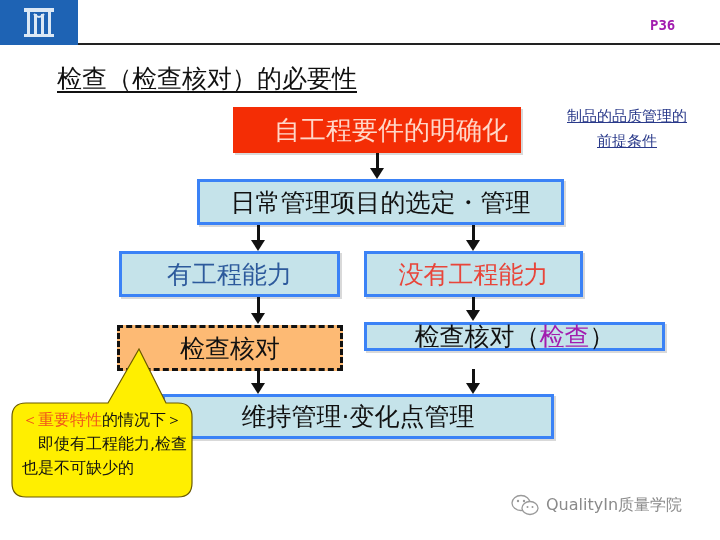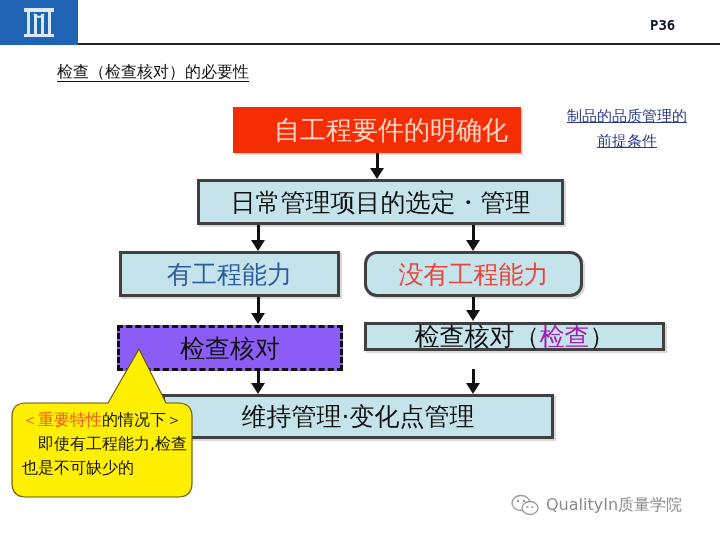--- a/index.html
+++ b/index.html
@@ -2,31 +2,31 @@
 <html><head>
 <meta charset="utf-8">
 <style>
   html, body { margin:0; padding:0; }
   body { width:720px; height:540px; background:#ffffff; position:relative; overflow:hidden;
          font-family:"DejaVu Sans", "Liberation Sans", sans-serif; }
   .abs { position:absolute; }
   .logo { left:0; top:0; width:78px; height:45px; background:#1e63b4; }
   .logo svg { position:absolute; left:22px; top:6px; }
   .header-line { left:78px; top:43px; width:642px; height:2px; background:#222; }
-  .page-num { left:650px; top:17px; font-family:"DejaVu Sans Mono","Liberation Mono",monospace; font-size:14px; font-weight:bold; color:#0f172a; }
-  .title { left:57px; top:62px; font-size:16px; color:#111; text-decoration:underline; text-underline-offset:4px; white-space:nowrap; letter-spacing:0px; }
-  .box { border:3px solid #404040; box-sizing:border-box; display:flex; align-items:center; justify-content:center;
+  .page-num { left:650px; top:17px; font-family:"DejaVu Sans Mono","Liberation Mono",monospace; font-size:14px; font-weight:bold; color:#a21caf; }
+  .title { left:57px; top:62px; font-size:25px; color:#111; text-decoration:underline; text-underline-offset:4px; white-space:nowrap; letter-spacing:0px; }
+  .box { border:3px solid #3b82f6; box-sizing:border-box; display:flex; align-items:center; justify-content:center;
          background:#c5e3ea; font-size:25px; color:#111; white-space:nowrap; box-shadow:2px 2px 0 rgba(0,0,0,0.15); }
   .box-red { left:233px; top:107px; width:288px; height:46px; background:#f42d05; border:none; color:#ffd7c8; font-size:26px;padding-left:28px; }
   .side-note { left:540px; top:104px; width:158px; text-align:center; font-size:15px; color:#2a3a8a; line-height:25px; }
   .side-note span { text-decoration:underline;margin-left:16px; }
   .box-daily { left:197px; top:179px; width:367px; height:46px; }
   .box-cap { left:119px; top:251px; width:221px; height:46px; color:#2d5a9c; }
-  .box-nocap { left:364px; top:251px; width:219px; height:46px; color:#e8453a;border-radius:13px; }
-  .box-dashed { left:117px; top:325px; width:226px; height:46px; border:3px dashed #111; background:#8b5cf6; box-shadow:none; }
+  .box-nocap { left:364px; top:251px; width:219px; height:46px; color:#e8453a; }
+  .box-dashed { left:117px; top:325px; width:226px; height:46px; border:3px dashed #111; background:#fdba74; box-shadow:none; }
   .box-check { left:364px; top:322px; width:301px; height:29px; }
   .box-maint { left:162px; top:394px; width:392px; height:45px; }
   .red-text { color:#a21caf; }
   .arrow-v { width:3px; background:#111; }
   .arrow-head { width:0; height:0; border-left:7px solid transparent; border-right:7px solid transparent; border-top:11px solid #111; }
   .callout-text { left:22px; top:408px; width:170px; font-size:16px; color:#111; line-height:24px; }
   .callout-text .hl { color:#f0541a; }
   .watermark { left:510px; top:494px; font-size:16px; color:#8a8a8a; white-space:nowrap; display:flex; align-items:center; gap:6px;justify-content:flex-end; }
 </style>
 </head>

